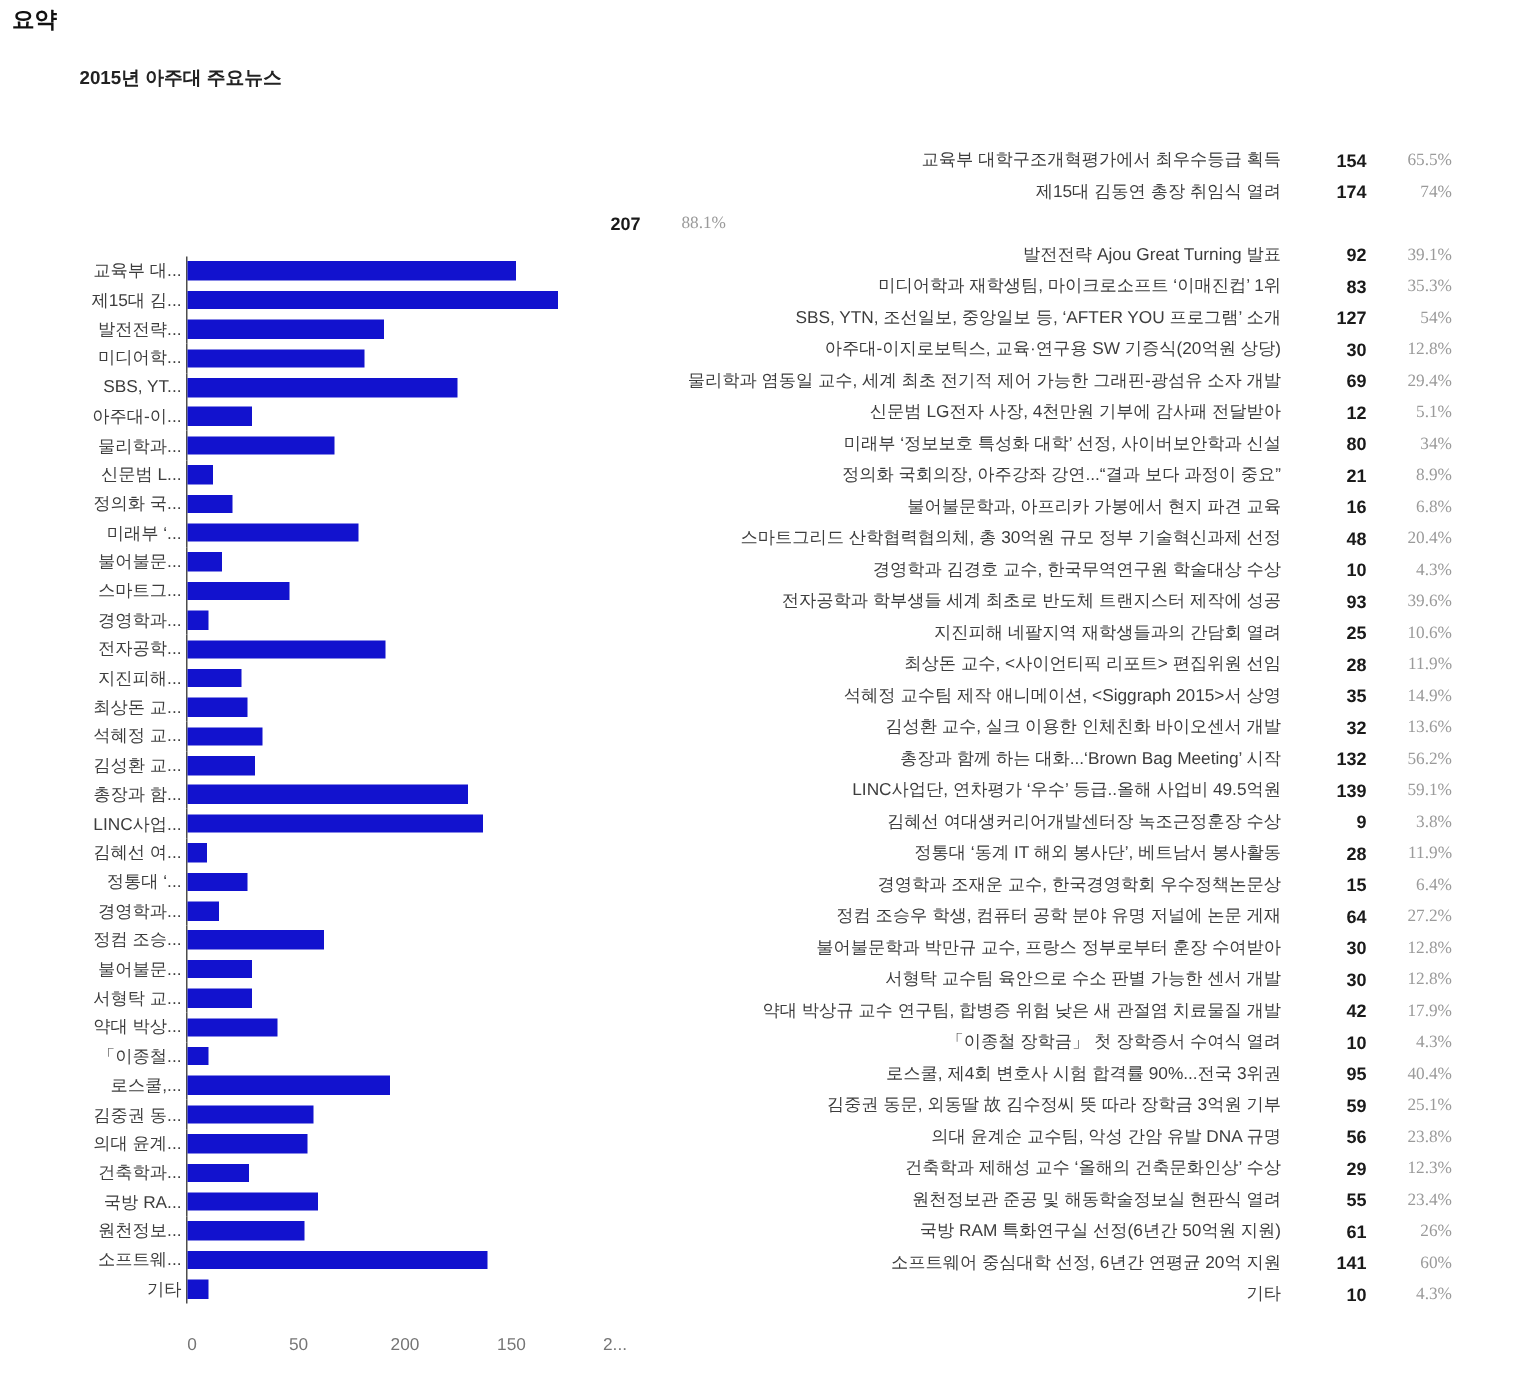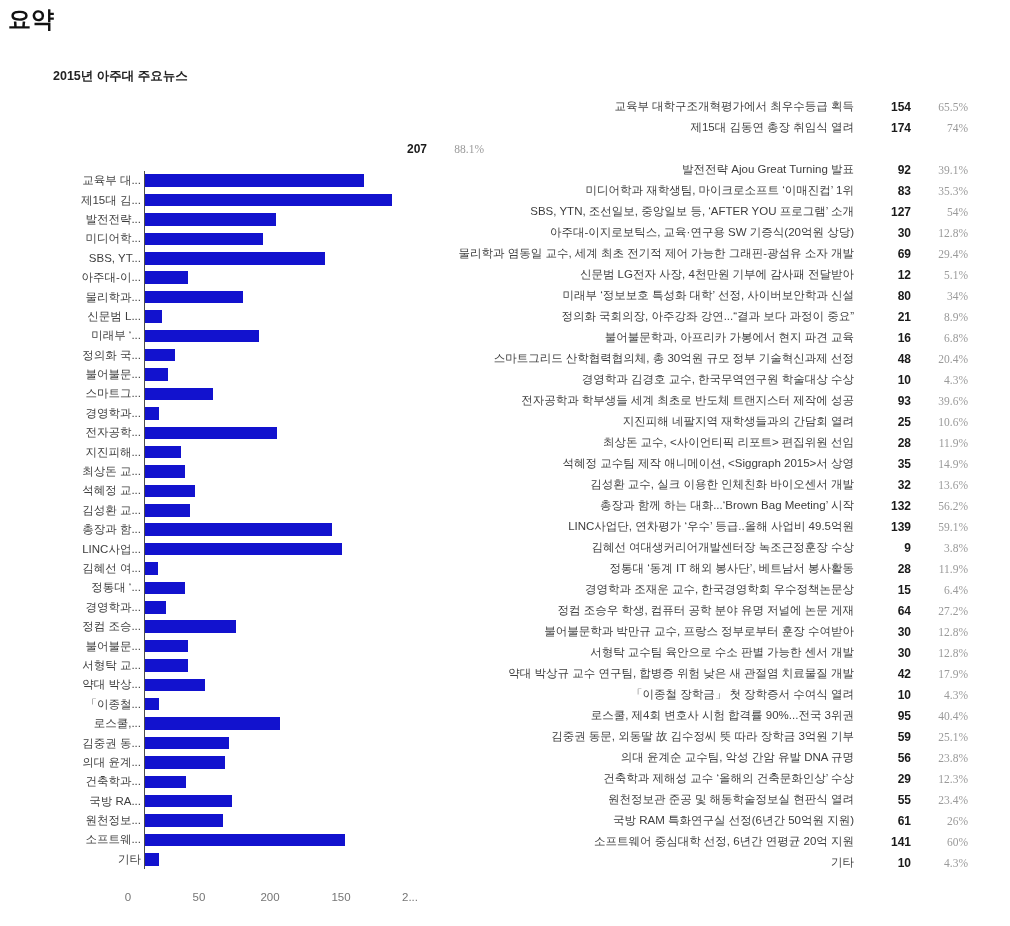--- a/index.html
+++ b/index.html
@@ -3,29 +3,29 @@
 <meta charset="utf-8">
 <style>
   html,body{margin:0;padding:0;background:#ffffff;}
   body{
     width:1010px;height:926px;position:relative;overflow:hidden;
     font-family:"Liberation Sans","DejaVu Sans",sans-serif;
     -webkit-font-smoothing:antialiased;
   }
   .page-title{
     position:absolute;left:8px;top:4px;margin:0;
-    font-size:23px;font-weight:bold;color:#111;
+    font-size:15px;font-weight:bold;color:#111;
   }
   .chart-title{
-    position:absolute;left:53px;top:68px;
+    position:absolute;left:53px;top:44px;
     font-size:12.5px;font-weight:bold;color:#222;
   }
   
   .chart-rows{
-    position:absolute;left:0;top:171px;width:445px;padding-left:20px;
+    position:absolute;left:0;top:171px;width:445px;
   }
   .crow{height:19.4px;display:flex;align-items:center;}
   .ylab{
     width:121px;flex:0 0 121px;text-align:right;padding-right:3px;
     font-size:11.5px;color:#3d3d3d;white-space:nowrap;overflow:hidden;
   }
   .track{
     flex:1;height:19.4px;display:flex;align-items:center;
     border-left:1.5px solid #4d4d4d;
   }
@@ -102,29 +102,29 @@
       <div class="bar" style="width: 97.98px; background: rgb(18, 18, 206);"></div>
     </div>
   </div>
     <div class="crow">
     <div class="ylab">신문범 L...</div>
     <div class="track">
       <div class="bar" style="width: 17.04px; background: rgb(18, 18, 206);"></div>
     </div>
   </div>
     <div class="crow">
+    <div class="ylab">정의화 국...</div>
+    <div class="track">
+      <div class="bar" style="width: 29.82px; background: rgb(18, 18, 206);"></div>
+    </div>
+  </div>
+    <div class="crow">
     <div class="ylab">미래부 ‘...</div>
     <div class="track">
       <div class="bar" style="width: 113.6px; background: rgb(18, 18, 206);"></div>
-    </div>
-  </div>
-    <div class="crow">
-    <div class="ylab">정의화 국...</div>
-    <div class="track">
-      <div class="bar" style="width: 29.82px; background: rgb(18, 18, 206);"></div>
     </div>
   </div>
     <div class="crow">
     <div class="ylab">불어불문...</div>
     <div class="track">
       <div class="bar" style="width: 22.72px; background: rgb(18, 18, 206);"></div>
     </div>
   </div>
     <div class="crow">
     <div class="ylab">스마트그...</div>

